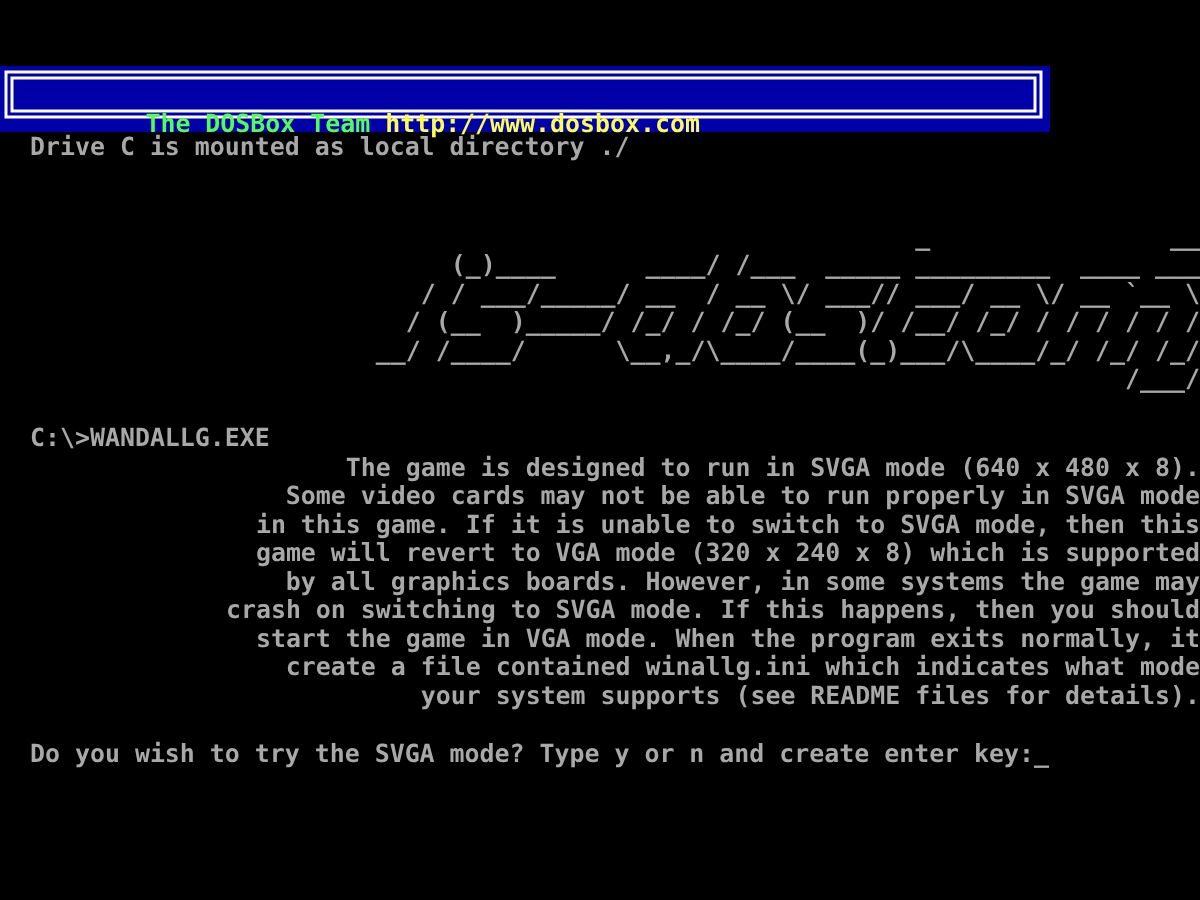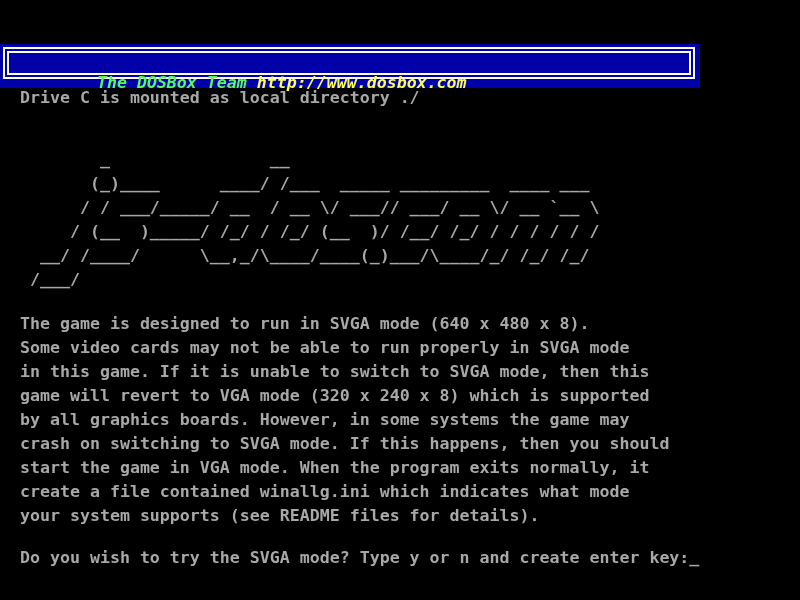--- a/index.html
+++ b/index.html
@@ -16,32 +16,31 @@
     color:var(--gray);
   }
   
   .banner {
     position:absolute; left:0; top:44px; width:700px; height:44px;
     background:var(--blue);
   }
   .banner-frame {
     position:absolute; left:3px; right:5px; top:3px; bottom:9px;
     border:6px double var(--white);
-    font-style:italic;
   }
   .banner-text { white-space:pre; line-height:20px; padding-left:8px; }
   .team { color:var(--green); }
   .url  { color:var(--yellow); margin-left:10px; }
   
   .console {
     position:absolute; left:0; top:88px; width:800px;padding-left:20px;
   }
   .line { height:20px; white-space:pre; }
   pre.block {
-    font:inherit; line-height:24px; white-space:pre; color:inherit;
+    font:inherit; line-height:19px; white-space:pre; color:inherit;text-align:right;
   }
   .cursor { display:inline-block; }
 </style>
 </head>
 <body>
 
 <div class="screen">
 
   <div class="banner">
     <div class="banner-frame">
@@ -55,20 +54,21 @@
     <div class="line">Drive C is mounted as local directory ./</div>
     <div class="line"></div>
     <div class="line"></div>
     <pre class="block">        _                __
        (_)____      ____/ /___  _____ _________  ____ ___
       / / ___/_____/ __  / __ \/ ___// ___/ __ \/ __ `__ \
      / (__  )_____/ /_/ / /_/ (__  )/ /__/ /_/ / / / / / /
   __/ /____/      \__,_/\____/____(_)___/\____/_/ /_/ /_/
  /___/</pre>
     <div class="line"></div>
+    <div class="line">C:\&gt;WANDALLG.EXE</div>
     <pre class="block">The game is designed to run in SVGA mode (640 x 480 x 8).
 Some video cards may not be able to run properly in SVGA mode
 in this game. If it is unable to switch to SVGA mode, then this
 game will revert to VGA mode (320 x 240 x 8) which is supported
 by all graphics boards. However, in some systems the game may
 crash on switching to SVGA mode. If this happens, then you should
 start the game in VGA mode. When the program exits normally, it
 create a file contained winallg.ini which indicates what mode
 your system supports (see README files for details).</pre>
     <div class="line"></div>

